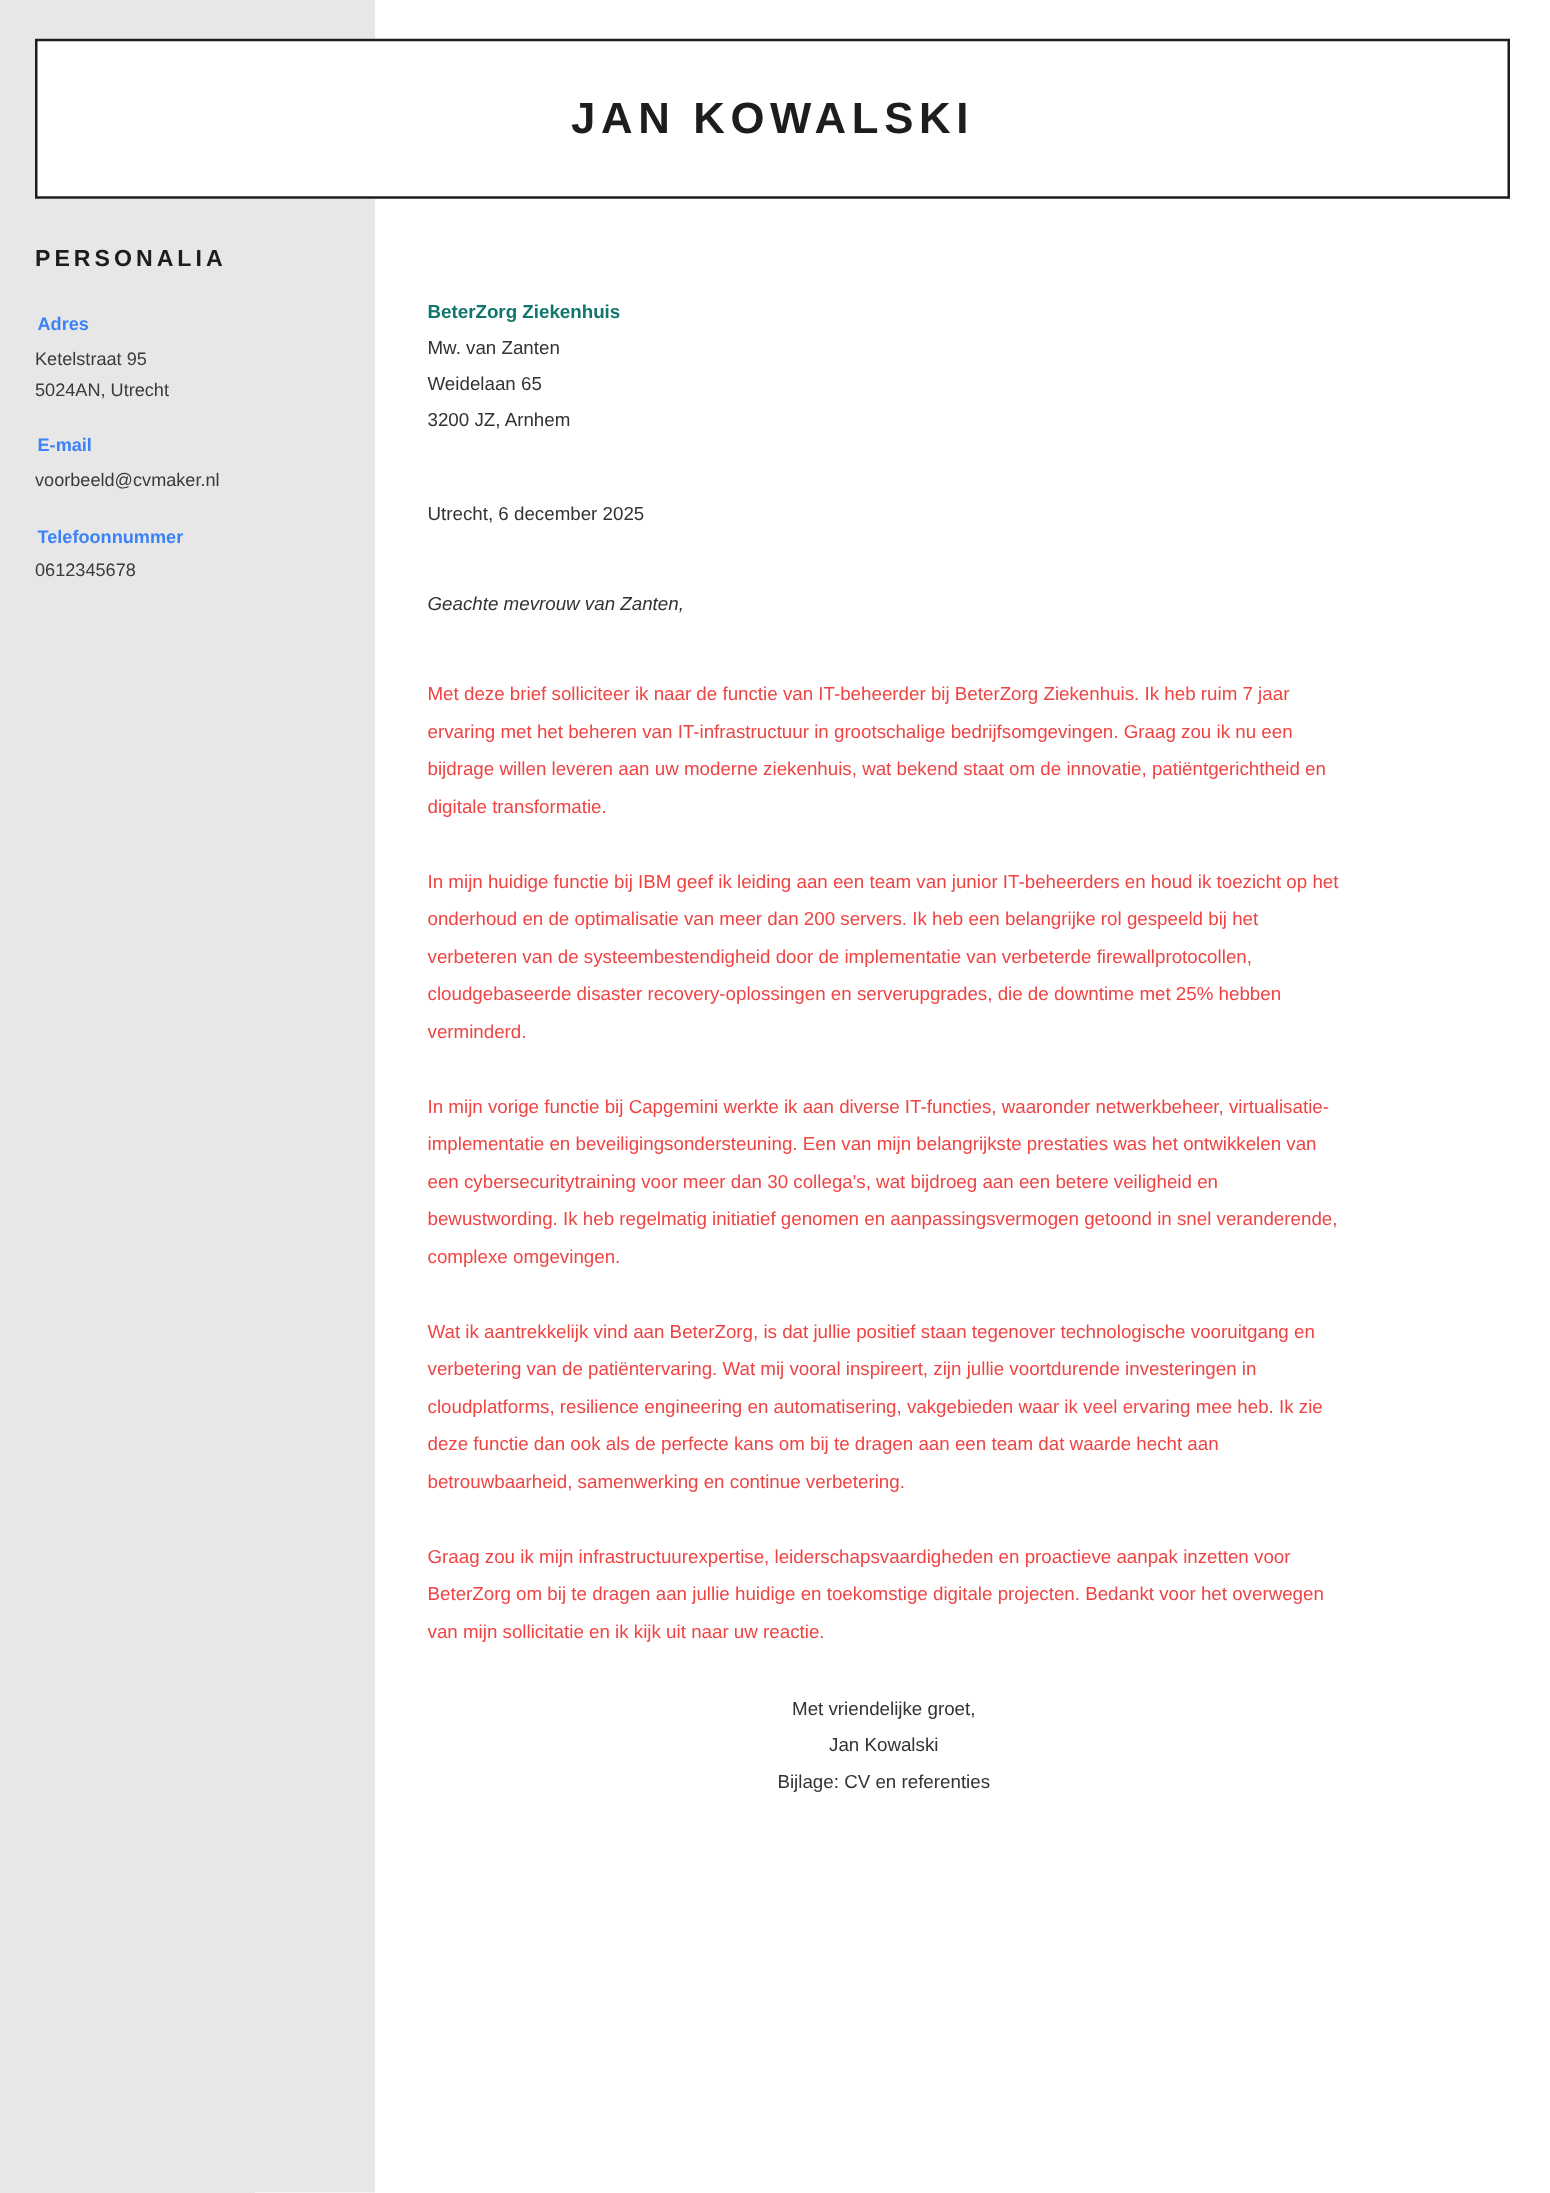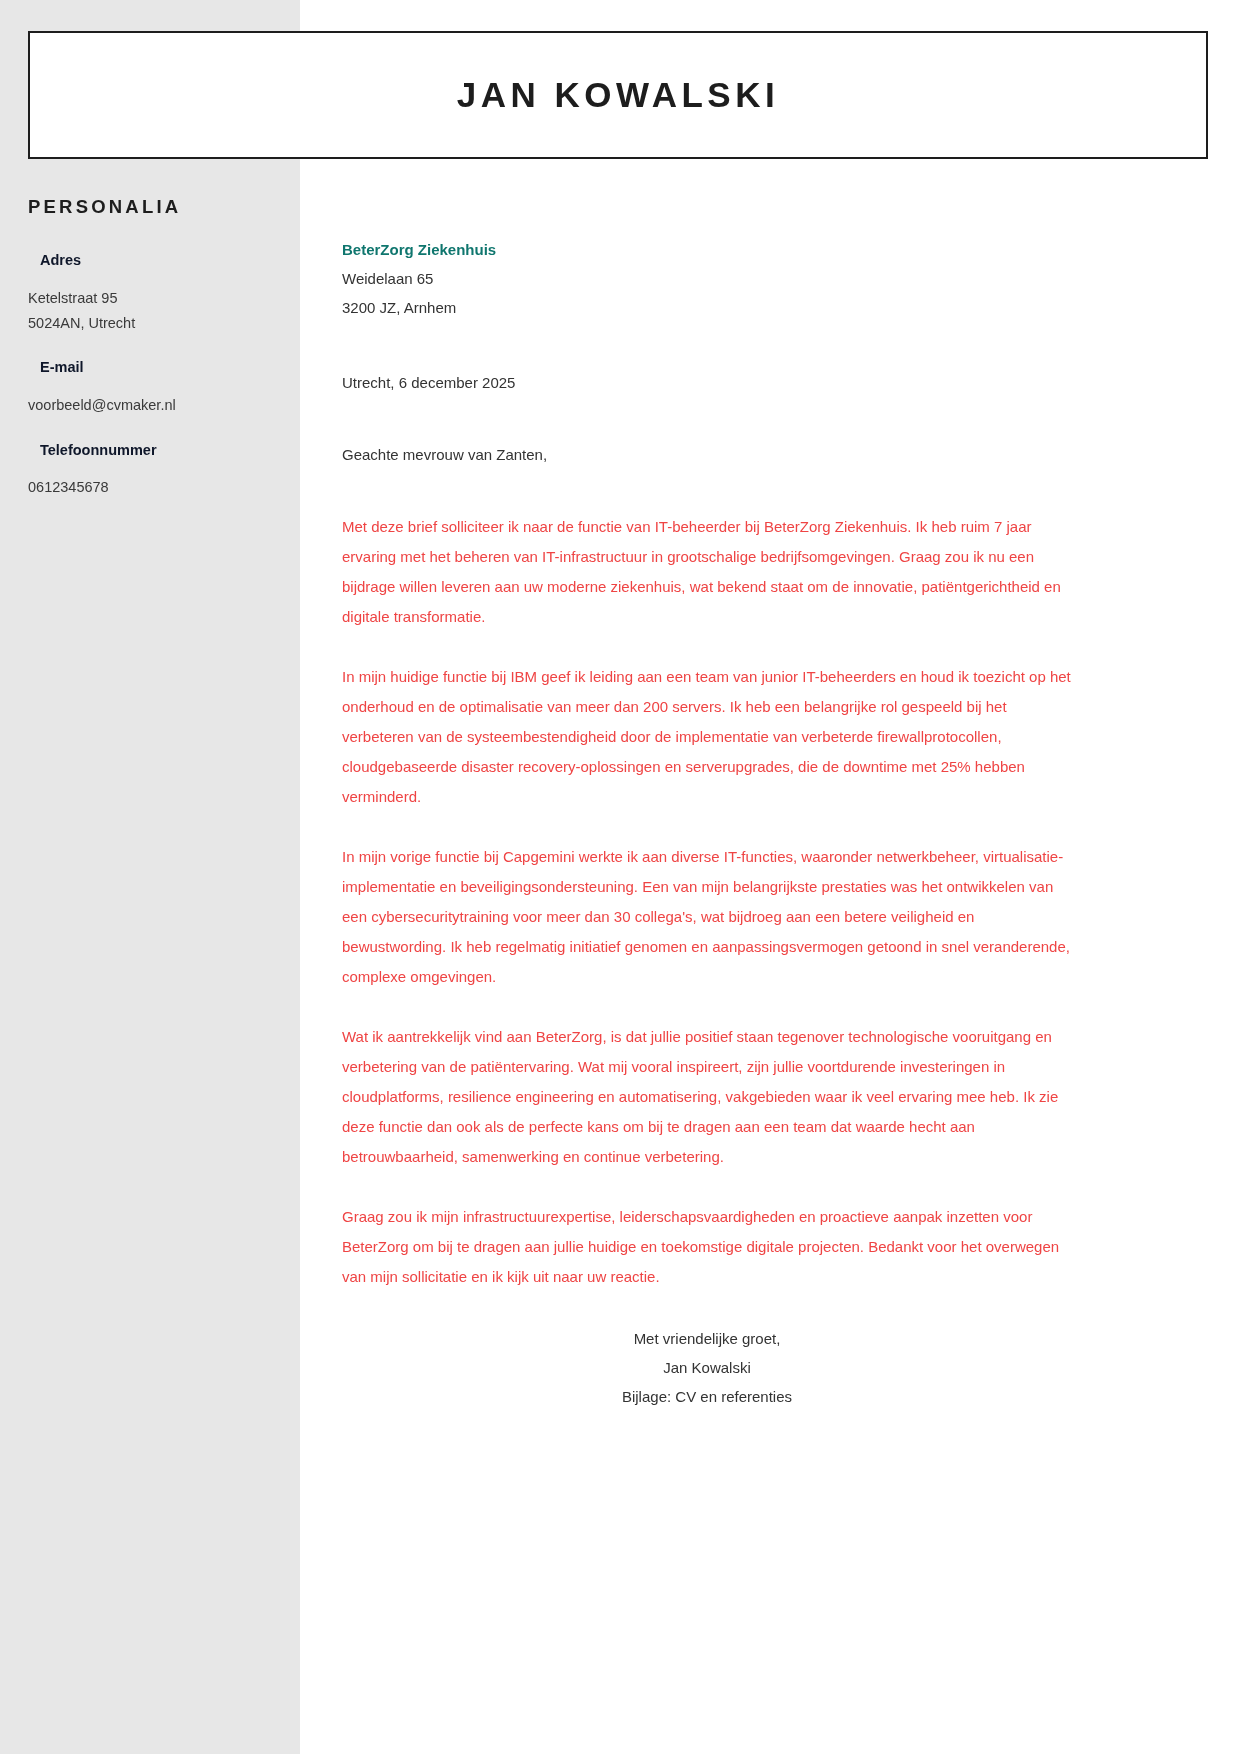--- a/index.html
+++ b/index.html
@@ -72,23 +72,23 @@
     text-transform: uppercase;
     margin: 0 0 30px 0;
     line-height: 1.2;
   }
   .field-group {
     margin-bottom: 20px;
   }
   .field-label {
     font-size: 14.5px;
     font-weight: 700;
-    color: #0f172a;
+    color: #3b82f6;
     line-height: 1.75;
-    margin: 12px;
+    margin: 2px;
   }
   .field-value {
     font-size: 14.5px;
     font-weight: 400;
     color: #3a3a3a;
     line-height: 1.72;
     margin: 0;
   }
 
   
@@ -119,20 +119,21 @@
     font-size: 15px;
     color: #333333;
     margin: 0 0 48px 0;
     line-height: 1.6;
   }
   .salutation {
     font-size: 15px;
     color: #333333;
     margin: 0 0 45px 0;
     line-height: 1.6;
+    font-style: italic;
   }
   .body-par {
     font-size: 15px;
     color: #ef4444;
     line-height: 2.0;
     margin: 0 0 30px 0;
     text-align: left;
     white-space: pre-line;
   }
   .closing {
@@ -174,20 +175,21 @@
     <div class="field-group">
       <p class="field-label">Telefoonnummer</p>
       <p class="field-value">0612345678</p>
     </div>
   </aside>
 
   <main class="letter">
 
     <div class="recipient">
       <p class="company">BeterZorg Ziekenhuis</p>
+      <p class="line">Mw. van Zanten</p>
       <p class="line">Weidelaan 65</p>
       <p class="line">3200 JZ, Arnhem</p>
     </div>
 
     <p class="dateline">Utrecht, 6 december 2025</p>
 
     <p class="salutation">Geachte mevrouw van Zanten,</p>
 
     <p class="body-par">Met deze brief solliciteer ik naar de functie van IT-beheerder bij BeterZorg Ziekenhuis. Ik heb ruim 7 jaar ervaring met het beheren van IT-infrastructuur in grootschalige bedrijfsomgevingen. Graag zou ik nu een bijdrage willen leveren aan uw moderne ziekenhuis, wat bekend staat om de innovatie, patiëntgerichtheid en digitale transformatie.</p>
     <p class="body-par">In mijn huidige functie bij IBM geef ik leiding aan een team van junior IT-beheerders en houd ik toezicht op het onderhoud en de optimalisatie van meer dan 200 servers. Ik heb een belangrijke rol gespeeld bij het verbeteren van de systeembestendigheid door de implementatie van verbeterde firewallprotocollen, cloudgebaseerde disaster recovery-oplossingen en serverupgrades, die de downtime met 25% hebben verminderd.</p>

